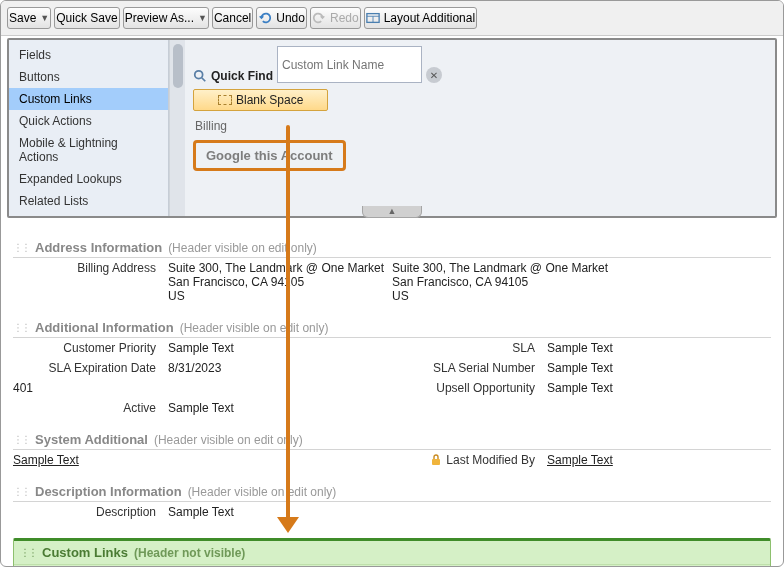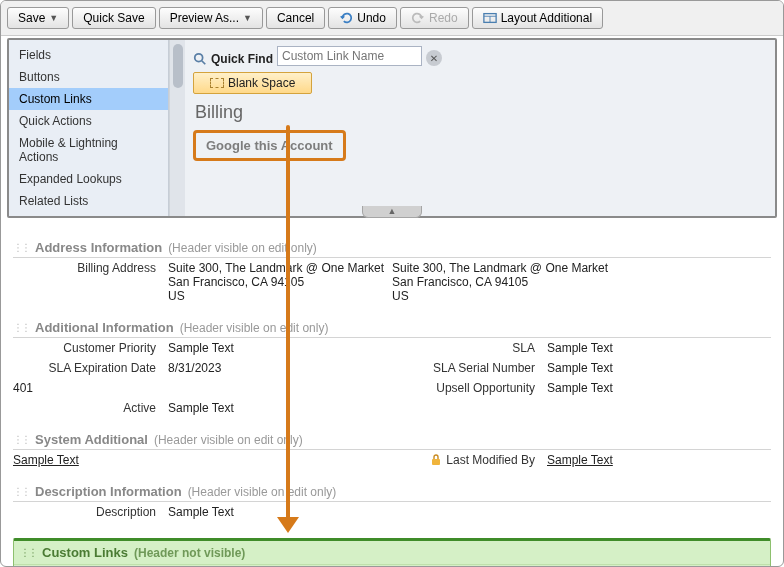--- a/index.html
+++ b/index.html
@@ -1,34 +1,34 @@
 <!DOCTYPE html>
 <html><head>
 <meta charset="utf-8">
 <style>
 * { box-sizing: border-box; margin: 0; padding: 0; }
 body { font-family: Arial, Helvetica, sans-serif; font-size: 12px; color: #222; background: #fff; width: 784px; height: 567px; overflow: hidden; position: relative; border: 1px solid #999; border-radius: 6px; }
 .toolbar { display: flex; gap: 3px; padding: 6px; background: #f0f0f0; border-bottom: 1px solid #ccc; }
-.tb-btn { display: inline-flex; align-items: center; gap: 4px; padding: 3px 10px; background: linear-gradient(#fdfdfd,#e3e3e3); border: 1px solid #999; border-radius: 3px; font-size: 12px; cursor: pointer; justify-content: flex-end; }
+.tb-btn { display: inline-flex; align-items: center; gap: 4px; padding: 3px 1px; background: linear-gradient(#fdfdfd,#e3e3e3); border: 1px solid #999; border-radius: 3px; font-size: 12px; cursor: pointer; justify-content: flex-end; }
 .tb-btn .arrow { font-size: 9px; color: #555; }
 .ico { width: 14px; height: 14px; display: inline-block; }
 .palette { display: flex; background: #eef1f5; border: 2px solid #8a8a8a; margin: 2px 6px 6px 6px; border-radius: 2px; position: relative; }
 .pal-left { width: 160px; background: #e9eef5; border-right: 1px solid #c6cdd6; padding: 4px 0; }
 .pal-left .item { padding: 4px 10px; cursor: pointer; font-size: 12px; color: #333; }
 .pal-left .item.sel { background: #a3cdfb; color: #000; }
 .pal-scroll { width: 16px; background: #e0e4ea; border-left: 1px solid #cfd4da; display: flex; align-items: flex-start; justify-content: center; }
 .pal-thumb { width: 10px; height: 44px; background: #b8bfc9; border-radius: 5px; margin-top: 4px; }
 .pal-right { flex: 1; padding: 6px 8px; }
 .qf-row { display: flex; align-items: flex-end; gap: 4px; }
 .qf-label { font-weight: bold; }
-.qf-input { width: 145px; height: 20px; border: 1px solid #aab3c3; padding: 2px 4px; font-size: 12px; color: #888; background: #fff; }
+.qf-input { width: 145px; height: 37px; border: 1px solid #aab3c3; padding: 2px 4px; font-size: 12px; color: #888; background: #fff; }
 .qf-clear { width: 16px; height: 16px; border-radius: 50%; background: #c7cbd1; color: #555; font-size: 10px; display: flex; align-items: center; justify-content: center; cursor: pointer; }
-.blank-space { display: inline-flex; align-items: center; gap: 4px; margin-top: 6px; padding: 3px 16px; background: linear-gradient(#fff0c9,#ffd98a); border: 1px solid #d4a33d; border-radius: 2px; font-size: 12px; }
+.blank-space { display: inline-flex; align-items: center; gap: 4px; margin-top: 6px; padding: 3px 24px; background: linear-gradient(#fff0c9,#ffd98a); border: 1px solid #d4a33d; border-radius: 2px; font-size: 12px; }
 .blank-space .spc { width: 14px; height: 10px; border: 1px dashed #a9812f; display: inline-block; }
-.pal-list-item { margin-top: 5px; font-size: 18px; padding: 3px 2px; color: #666; }
+.pal-list-item { margin-top: 5px; font-size: 12px; padding: 3px 2px; color: #666; }
 .pal-drag { display: inline-block; margin-top: 4px; padding: 5px 10px; border: 3px solid #d67a1a; border-radius: 4px; color: #7d7d7d; font-weight: bold; background: #eef1f5; font-size: 13px; }
 .pal-grabber { position: absolute; bottom: -2px; left: 50%; transform: translateX(-50%); width: 60px; height: 12px; background: #d0d0d0; border: 1px solid #a5a5a5; border-top: none; border-radius: 0 0 6px 6px; color: #666; font-size: 9px; text-align: center; line-height: 10px; }
 
 .sections { padding: 2px 12px; }
 .sec { margin-top: 14px; }
 .sec-head { display: flex; align-items: center; gap: 6px; border-bottom: 1px solid #d4d4d4; padding-bottom: 2px; }
 .drag-grip { color: #bbb; font-size: 10px; letter-spacing: -2px; }
 .sec-title { font-weight: bold; color: #888; font-size: 13px; }
 .sec-note { color: #999; font-size: 12px; }
 .row { display: flex; padding: 3px 0; }

